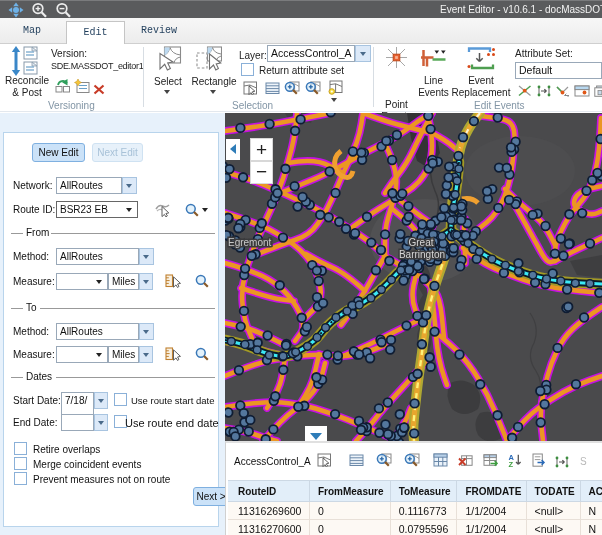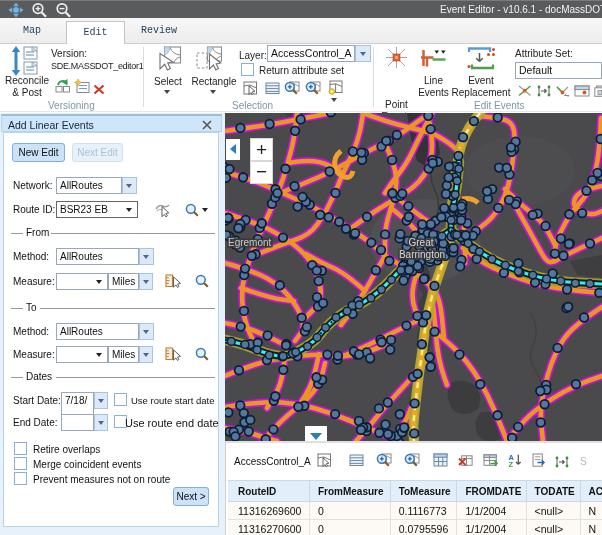--- a/index.html
+++ b/index.html
@@ -18,21 +18,21 @@
 .combo11 { position:absolute; background:#fff; border:1px solid #99a8b8; font-size:10.5px; color:#111; padding:1px 3px 0 3px; }
 .dbtn { position:absolute; background:#dce9f8; border:1px solid #a8c4e0; }
 .dbtn:after { content:""; position:absolute; left:50%; top:50%; margin:-1.5px 0 0 -3.5px; border:3.5px solid transparent; border-top:4px solid #4a6a8a; }
 .chk { position:absolute; width:13px; height:13px; background:#fff; border:1px solid #8ab0d8; }
 .caret { position:absolute; width:0; height:0; border:3.5px solid transparent; border-top:4.5px solid #222; }
 #panel { position:absolute; left:0; top:113px; width:225px; height:422px; background:#e7f1fb; }
 #phead { position:absolute; left:1px; top:1px; width:221px; height:18px; background:#cfe5f8; border:1px solid #b8d4ec; border-top:2px solid #9cbcdc; font-size:10.5px; color:#13293d; padding:3px 0 0 6px; }
 #pbody { position:absolute; left:3px; top:19px; width:216px; height:395px; background:#fff; border:1px solid #b8d4ec; }
 .flabel { position:absolute; font-size:10px; color:#111; white-space:nowrap; }
 .fsep { position:absolute; height:1px; background:#999; }
-.btn { position:absolute; background:#cbe2f8; border:1px solid #7fb0e0; border-radius:3px; font-size:10px; color:#111; text-align:center; }
+.btn { position:absolute; background:#cbe2f8; border:1px solid #7fb0e0; border-radius:3px; font-size:10px; color:#111; text-align:center;margin-left:20px; }
 .btn.dis { background:#e7f1fa; border-color:#cfe2f2; color:#a8c2d8; }
 #map { position:absolute; left:225px; top:113px; width:377px; height:328px; background:#4a4a4c; overflow:hidden; }
 #tablearea { position:absolute; left:225px; top:441px; width:377px; height:94px; background:#fff; border-top:2px solid #e0e0e0; border-left:1px solid #d0d0d0; }
 .mapbtn { position:absolute; background:#fff; text-align:center; }
 th { font-size:10px; color:#111; }
 td { font-size:10.5px; color:#111; }
 </style></head>
 <body>
 <div id="topbar">
   <div class="abs" style="left:7px;top:1px"><svg width="18" height="16" viewBox="0 0 18 16">
@@ -215,25 +215,20 @@
       </svg></div>
   <div class="abs" style="left:593px;top:39px"><svg width="13" height="12" viewBox="0 0 13 12">
         <rect x="3.6" y="1" width="8.5" height="8.5" fill="#dce8f4" stroke="#888"></rect>
         <rect x="1.8" y="2.8" width="8.5" height="8.5" fill="#fff" stroke="#888"></rect>
         <rect x="5" y="5.5" width="3.8" height="4.2" fill="#c8d8e8" stroke="#888" stroke-width="0.8"></rect>
       </svg></div>
   <div class="rlabel" style="left:474px;">Edit Events</div>
 </div>
 
 <div id="panel">
-  <div id="phead">Add Linear Events
-    <svg width="10" height="10" style="position:absolute;right:9px;top:4px">
-        <path d="M1 1 L9 9 M9 1 L1 9" stroke="#555" stroke-width="1.6"></path>
-      </svg>
-  </div>
   <div id="pbody">
     <div class="btn" style="left:8px;top:10px;width:53px;height:19px;line-height:18px;">New Edit</div>
     <div class="btn dis" style="left:68px;top:10px;width:51px;height:19px;line-height:18px;">Next Edit</div>
 
     <div class="flabel" style="left:9px;top:47px;">Network:</div>
     <div class="combo" style="left:52px;top:44px;width:66px;height:17px;">AllRoutes</div>
     <div class="dbtn" style="left:118px;top:44px;width:15px;height:17px;"></div>
 
     <div class="flabel" style="left:9px;top:71px;">Route ID:</div>
     <div class="combo" style="left:52px;top:68px;width:82px;height:17px;border-color:#666;">BSR23 EB

